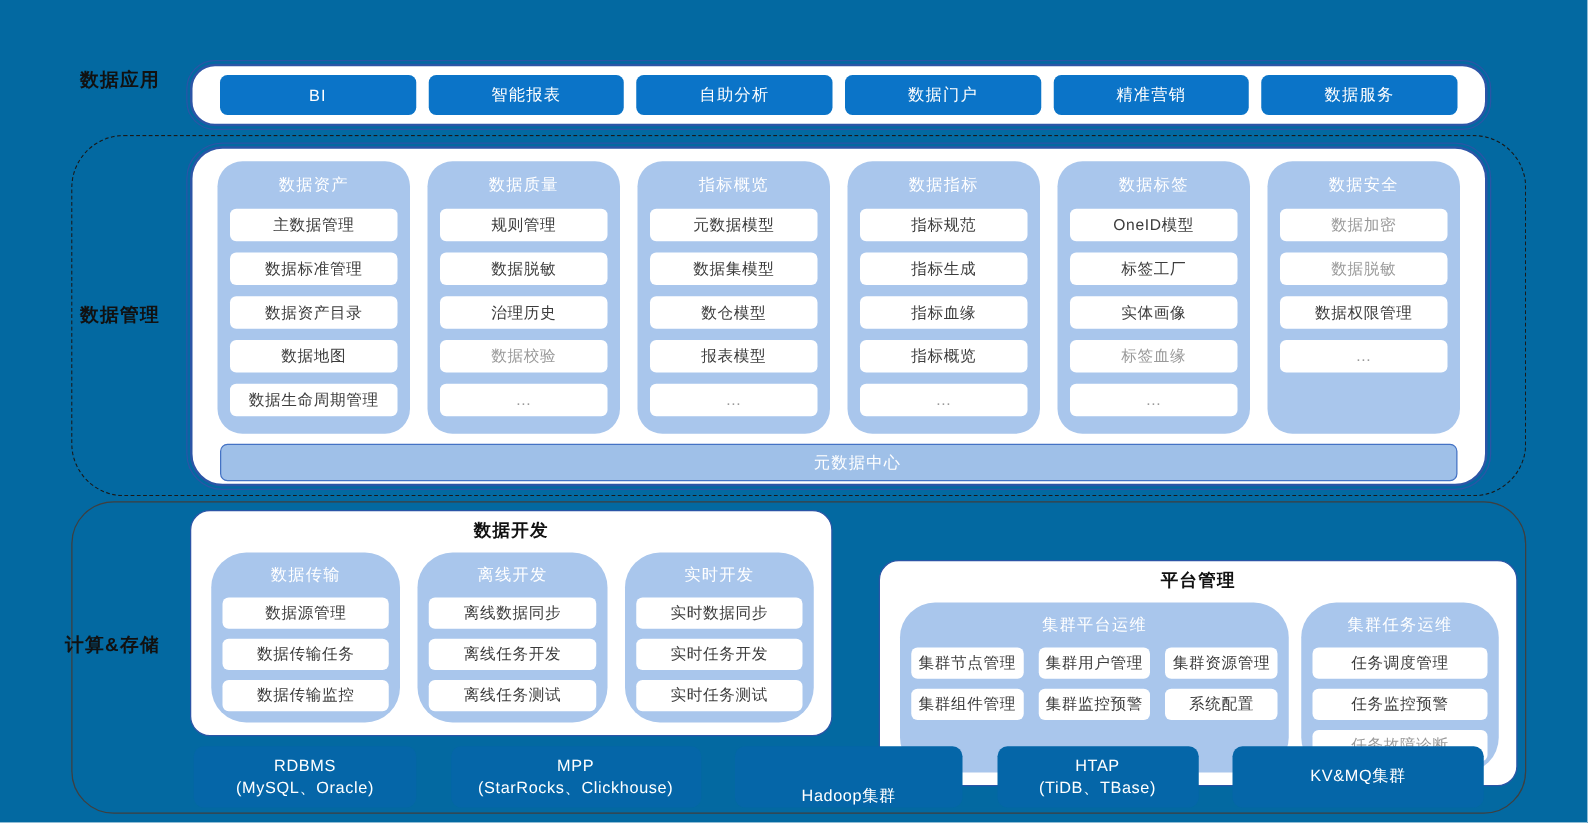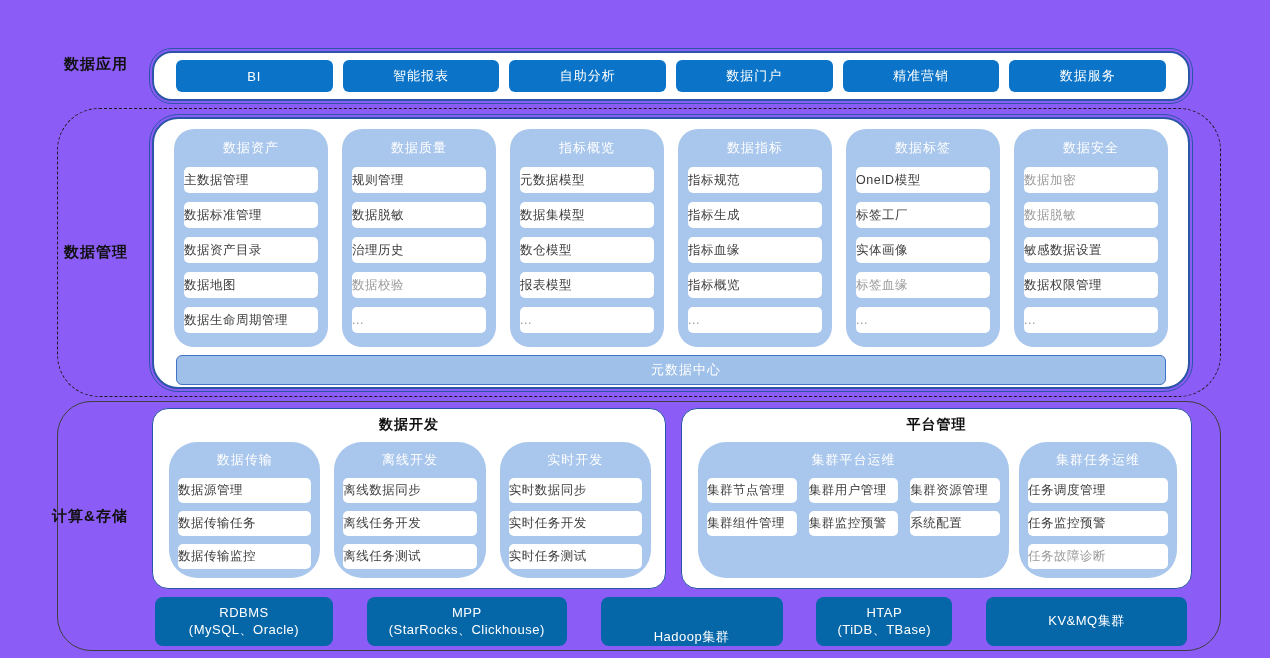--- a/index.html
+++ b/index.html
@@ -1,17 +1,17 @@
 <!DOCTYPE html>
 <html><head>
 <meta charset="utf-8">
 <style>
   html,body{margin:0;padding:0;background:#fff;}
   #canvas{
-    position:relative;width:1270px;height:658px;background:#8b5cf6;overflow:hidden;
+    position:relative;width:1270px;height:658px;background:#0369a1;overflow:hidden;
     font-family:"Liberation Sans",sans-serif;
     --app-blue:#0B74C8;--storage-blue:#0566A8;--light-blue:#A9C6EC;--bar-blue:#9FC0E8;
     --border-blue:#2B55A6;--item-text:#3C3C3C;--muted-text:#9A9A9A;
   }
   .side-label{position:absolute;width:120px;text-align:center;font-size:15px;font-weight:bold;color:#111;letter-spacing:1px;}
   
   .dbl{border:2px solid var(--border-blue);outline:1px solid var(--border-blue);outline-offset:2.5px;background:#fff;}
   
   #app-label{left:36px;top:55px;}
   #app-container{position:absolute;left:152px;top:51px;width:1038px;height:50px;border-radius:20px;
@@ -20,50 +20,50 @@
     display:flex;align-items:center;justify-content:center;letter-spacing:1px;}
   
   #mgmt-outer{position:absolute;left:57px;top:108px;width:1164px;height:289px;
     border:1.6px dashed #1a1a1a;border-radius:42px;box-sizing:border-box;}
   #mgmt-label{left:36px;top:243px;}
   #mgmt-inner{position:absolute;left:152px;top:117px;width:1038px;height:272px;border-radius:26px;box-sizing:border-box;}
   #mgmt-columns{position:absolute;left:20px;right:20px;top:10px;display:flex;gap:14px;}
   .panel-col{flex:1;background:var(--light-blue);border-radius:20px;height:218px;box-sizing:border-box;
     padding:9px 10px;display:flex;flex-direction:column;gap:9px;}
   .col-header{color:#fff;font-size:13px;text-align:center;height:20px;line-height:20px;flex:0 0 auto;letter-spacing:1px;}
-  .col-item{background:#fff;border-radius:5px;height:26px;line-height:26px;text-align:left;
+  .col-item{background:#fff;border-radius:5px;height:26px;line-height:26px;text-align:center;
     font-size:12.5px;color:var(--item-text);flex:0 0 auto;letter-spacing:0.5px;}
   .col-item.muted{color:var(--muted-text);}
   #meta-bar{position:absolute;left:22px;right:22px;top:236px;height:28px;background:var(--bar-blue);
     border:1px solid #4472C4;border-radius:6px;color:#fff;font-size:13px;line-height:28px;text-align:center;letter-spacing:1px;padding-left:30px;}
   
   #compute-outer{position:absolute;left:57px;top:401px;width:1164px;height:250px;
     border:1.3px solid #3f3f3f;border-radius:34px;box-sizing:border-box;}
   #compute-label{left:30px;top:507px;}
   .group{position:absolute;top:408px;height:181px;border:1.5px solid var(--border-blue);
     border-radius:16px;box-sizing:border-box;background:#fff;}
   #group-dev{left:152px;width:514px;}
-  #group-platform{left:681px;width:511px;}
+  #group-platform{left:703px;width:511px;margin-top:40px;}
   .group-title{text-align:center;font-weight:bold;font-size:14px;color:#111;margin-top:7px;height:20px;letter-spacing:1px;}
   .group-cols{position:absolute;left:16px;right:14px;top:33px;bottom:10px;display:flex;gap:14px;}
   .sub-col{flex:1;background:var(--light-blue);border-radius:28px;box-sizing:border-box;
     padding:8px 9px;display:flex;flex-direction:column;gap:8px;}
   .sub-col .col-item{height:25px;line-height:25px;}
   .sub-col.wide{flex:0 0 311px;}
   #group-platform .group-cols{gap:10px;font-family:Liberation Serif, serif;}
   .grid-items{display:grid;grid-template-columns:1fr 1fr 1fr;gap:8px 12px;}
   
   #storage-row{position:absolute;left:155px;top:597px;width:1032px;height:49px;
     display:flex;justify-content:space-between;align-items:stretch;}
   .storage-btn{background:var(--storage-blue);border-radius:8px;color:#fff;font-size:13px;line-height:1.3;
     display:flex;flex-direction:column;align-items:center;justify-content:center;letter-spacing:0.5px;}
   .storage-btn:nth-child(1){width:178px;}
   .storage-btn:nth-child(2){width:200px;}
   .storage-btn:nth-child(3){width:182px;justify-content:flex-end;}
-  .storage-btn:nth-child(4){width:136px;}
+  .storage-btn:nth-child(4){width:161px;}
   .storage-btn:nth-child(5){width:201px;}
 </style>
 </head>
 <body>
 
 <div id="canvas" style="--app-blue: #0B74C8; --storage-blue: #0566A8; --light-blue: #A9C6EC; --bar-blue: #9FC0E8; --border-blue: #2B55A6; --item-text: #3C3C3C; --muted-text: #9A9A9A;">
 
   <div class="side-label" id="app-label">数据应用</div>
   <div class="dbl" id="app-container">
       <div class="app-btn">BI</div>
@@ -115,21 +115,20 @@
           <div class="col-item">OneID模型</div>
           <div class="col-item">标签工厂</div>
           <div class="col-item">实体画像</div>
           <div class="col-item muted">标签血缘</div>
           <div class="col-item muted">...</div>
         </div>
         <div class="panel-col">
           <div class="col-header">数据安全</div>
           <div class="col-item muted">数据加密</div>
           <div class="col-item muted">数据脱敏</div>
-          <div class="col-item">敏感数据设置</div>
           <div class="col-item">数据权限管理</div>
           <div class="col-item muted">...</div>
         </div>
       </div>
     <div id="meta-bar">元数据中心</div>
   </div>
 
   <div id="compute-outer"></div>
   <div class="side-label" id="compute-label">计算&amp;存储</div>
 

